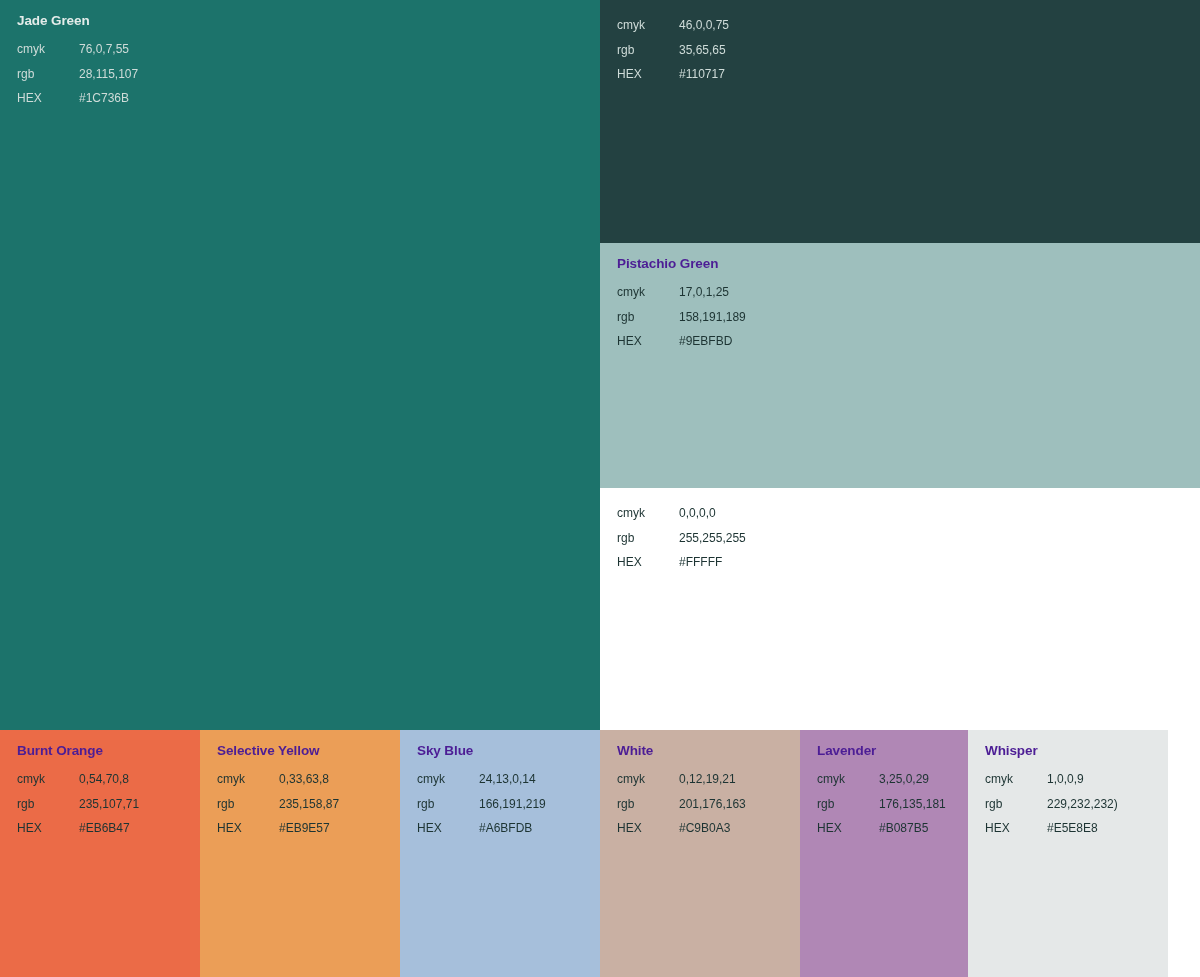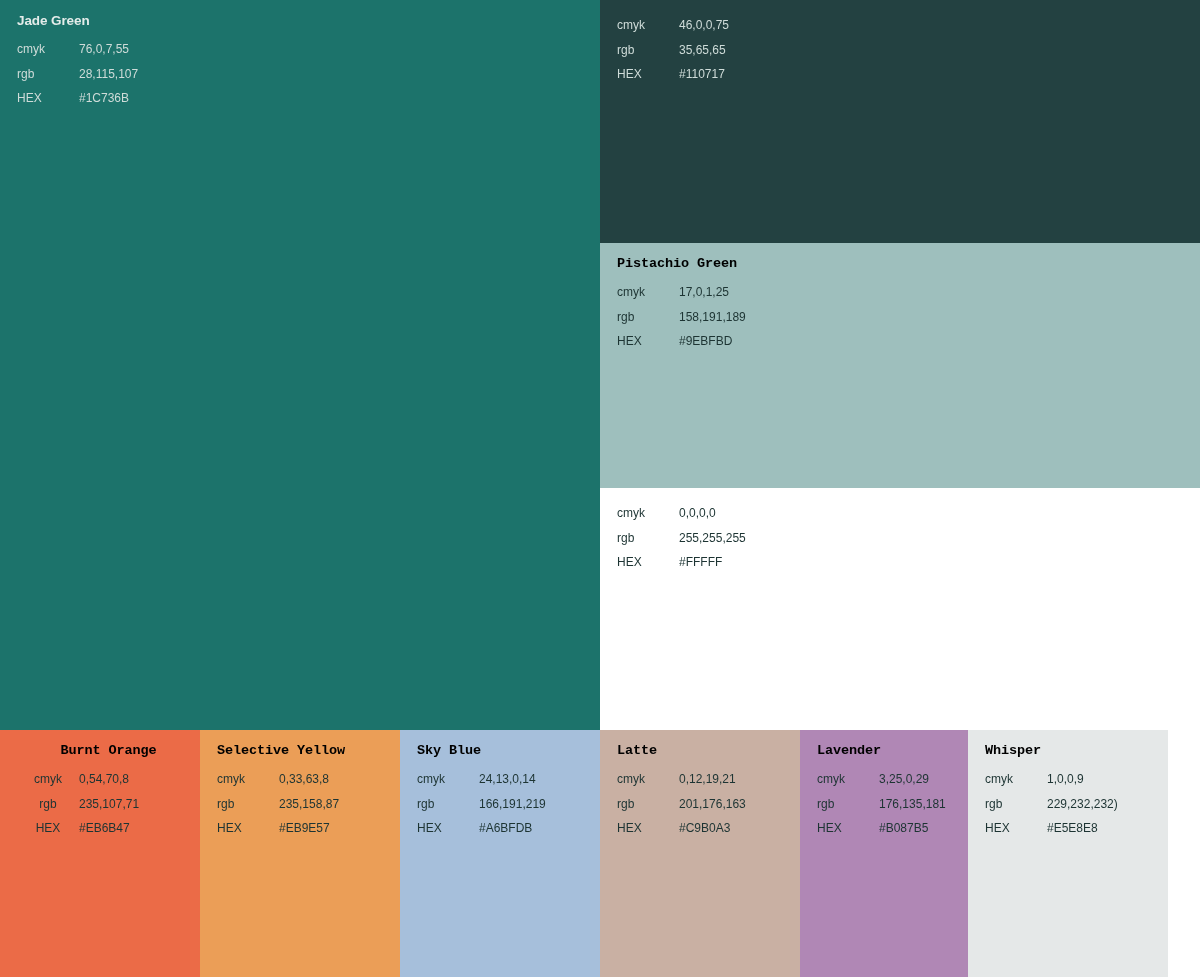--- a/index.html
+++ b/index.html
@@ -38,21 +38,21 @@
   }
   .spec-key {
     width:62px;
     flex:0 0 62px;
   }
   .spec-val { flex:0 0 auto; }
   
   .on-dark .swatch-name { color:#e4ecea; }
   .on-dark .spec-row    { color:#cfdcd9; }
   
-  .on-light .swatch-name { color:#000000;font-family:Liberation Mono, monospace; }
+  .on-light .swatch-name { color:#4c1d95; }
   .on-light .spec-row    { color:#1d3433; }
 </style>
 </head>
 <body>
 
 <div id="palette">
     <div class="swatch on-dark" style="left: 0px; top: 0px; width: 600px; height: 730px; background: rgb(28, 115, 107);">
       <div class="swatch-info">
         <div class="swatch-name">Jade Green</div>
         <div class="spec-row">
@@ -111,21 +111,21 @@
         <div class="spec-row">
           <span class="spec-key">rgb</span>
           <span class="spec-val">255,255,255</span>
         </div>
         <div class="spec-row">
           <span class="spec-key">HEX</span>
           <span class="spec-val">#FFFFF</span>
         </div>
       </div>
     </div>
-    <div class="swatch on-light" style="left: 0px; top: 730px; width: 200px; height: 247px; background: rgb(235, 107, 71); text-align: center;">
+    <div class="swatch on-light" style="left: 0px; top: 730px; width: 200px; height: 247px; background: rgb(235, 107, 71);">
       <div class="swatch-info">
         <div class="swatch-name">Burnt Orange</div>
         <div class="spec-row">
           <span class="spec-key">cmyk</span>
           <span class="spec-val">0,54,70,8</span>
         </div>
         <div class="spec-row">
           <span class="spec-key">rgb</span>
           <span class="spec-val">235,107,71</span>
         </div>
@@ -164,21 +164,21 @@
           <span class="spec-val">166,191,219</span>
         </div>
         <div class="spec-row">
           <span class="spec-key">HEX</span>
           <span class="spec-val">#A6BFDB</span>
         </div>
       </div>
     </div>
     <div class="swatch on-light" style="left: 600px; top: 730px; width: 200px; height: 247px; background: rgb(201, 176, 163);">
       <div class="swatch-info">
-        <div class="swatch-name">Latte</div>
+        <div class="swatch-name">White</div>
         <div class="spec-row">
           <span class="spec-key">cmyk</span>
           <span class="spec-val">0,12,19,21</span>
         </div>
         <div class="spec-row">
           <span class="spec-key">rgb</span>
           <span class="spec-val">201,176,163</span>
         </div>
         <div class="spec-row">
           <span class="spec-key">HEX</span>

